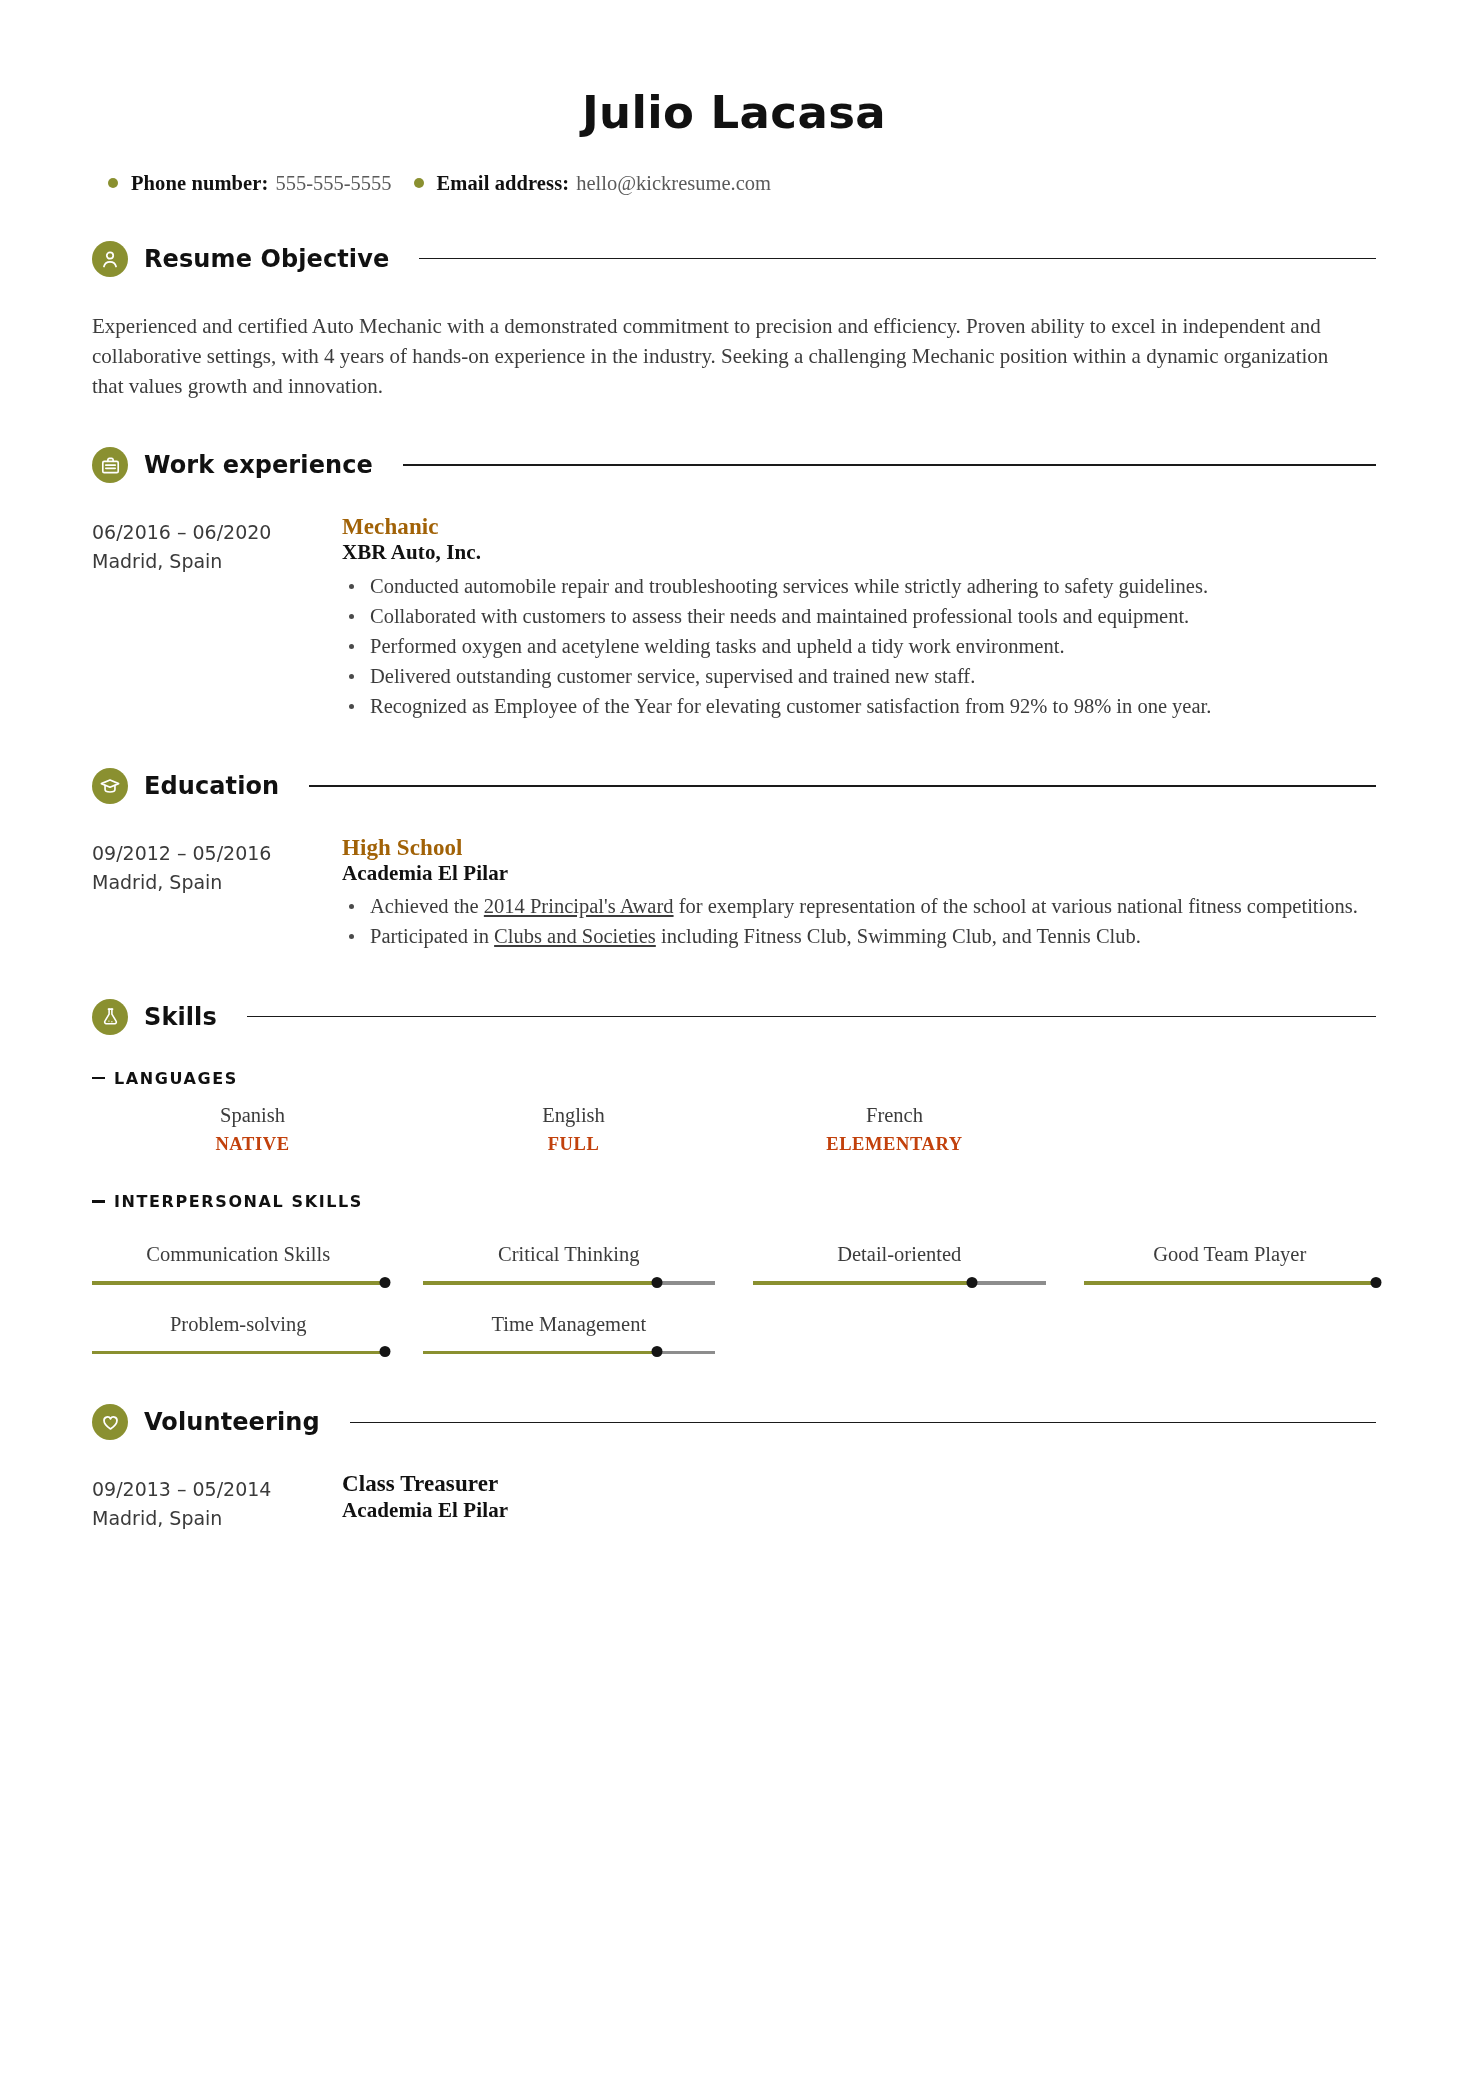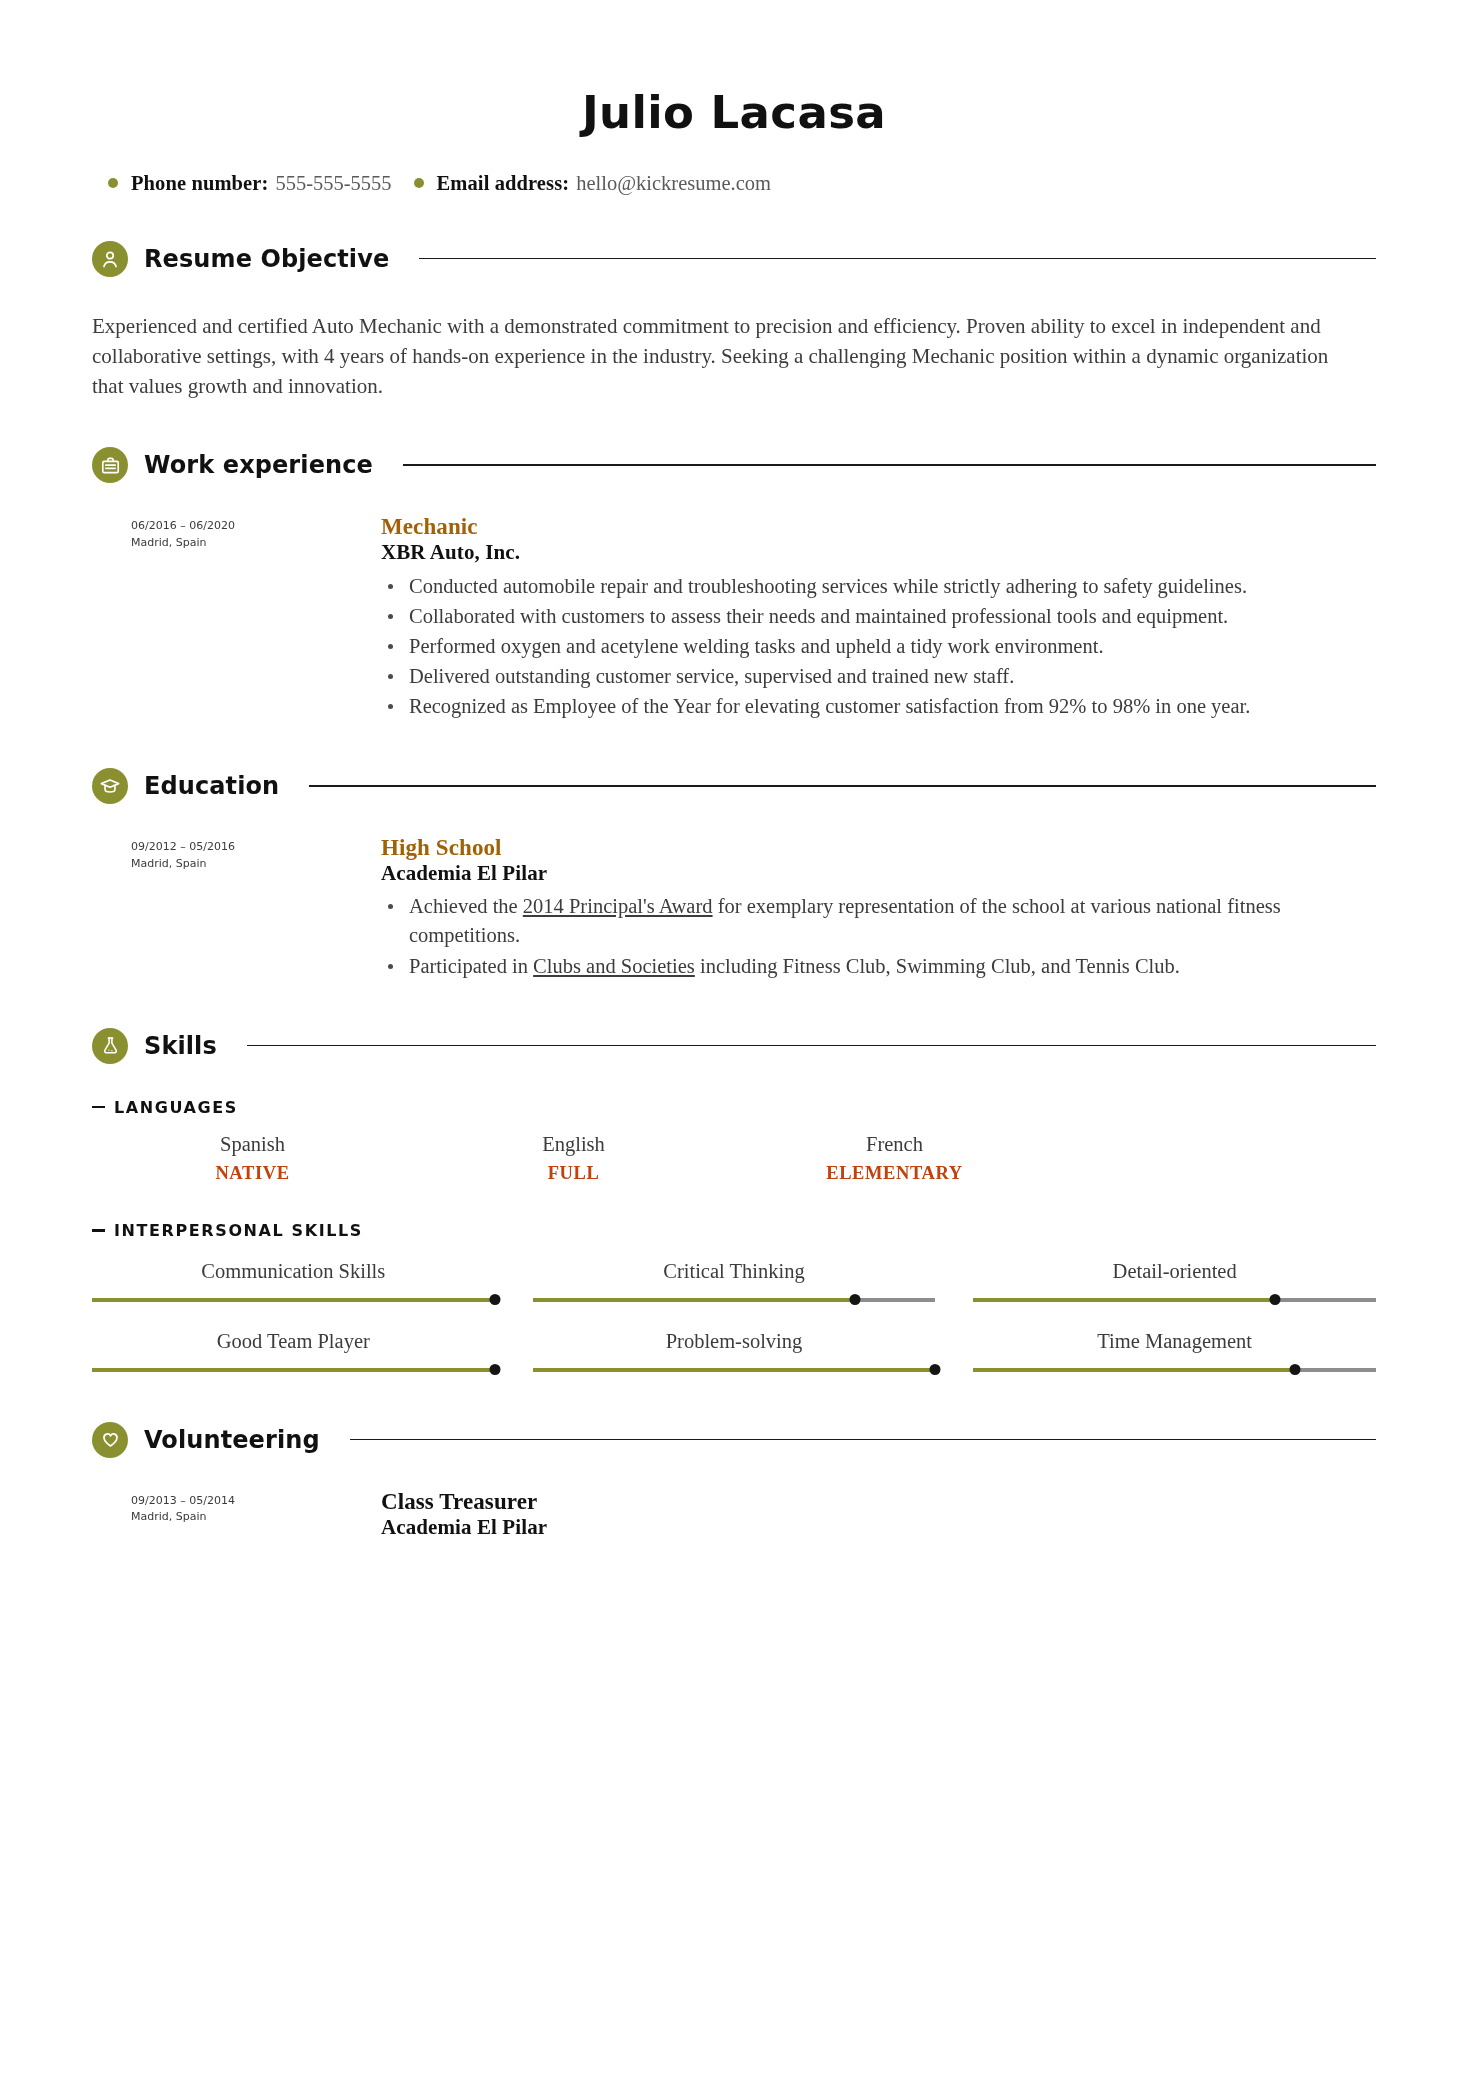--- a/index.html
+++ b/index.html
@@ -102,25 +102,24 @@
 
   
   .entry {
     display: flex;
     margin-top: 30px;
   }
   .entry-left {
     width: 248px;
     flex: none;
     font-family: "DejaVu Sans", sans-serif;
-    font-size: 11px;
+    font-size: 19px;
     color: #3a3a3a;
     line-height: 1.52;
     padding-top: 5px;
-    margin-left: 39px;
   }
   .entry-right { flex: 1 1 auto; padding-left: 2px; }
   .job-title {
     font-weight: bold;
     font-size: 23px;
     color: #a16207;
     line-height: 1.18;
     letter-spacing: 0.1px;
   }
   .job-org {
@@ -182,24 +181,24 @@
     font-size: 18.5px;
     font-weight: bold;
     color: #c2410c;
     letter-spacing: 0.6px;
     line-height: 1.4;
     margin-top: 4px;
   }
 
   .skill-grid {
     display: grid;
-    grid-template-columns: repeat(3, 1fr);
+    grid-template-columns: repeat(4, 1fr);
     column-gap: 38px;
     row-gap: 22px;
-    margin-top: 18px;
+    margin-top: 30px;
   }
   .skill-cell { }
   .skill-name {
     text-align: center;
     font-size: 20.5px;
     color: #3c3c3c;
     line-height: 1.3;
     margin-bottom: 9px;
   }
   .bar-wrap {

